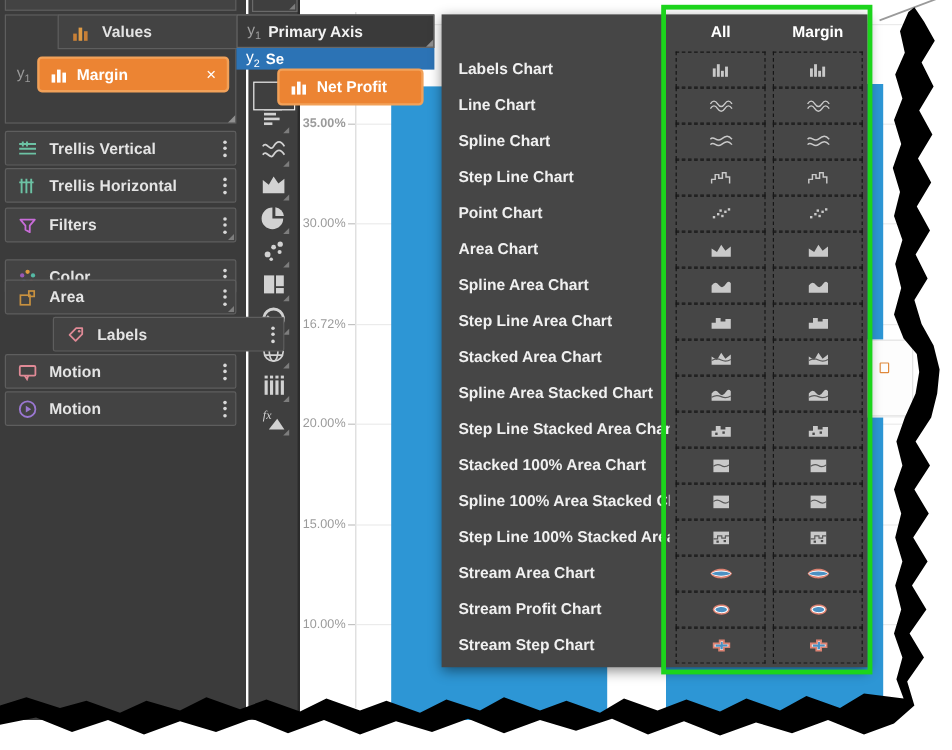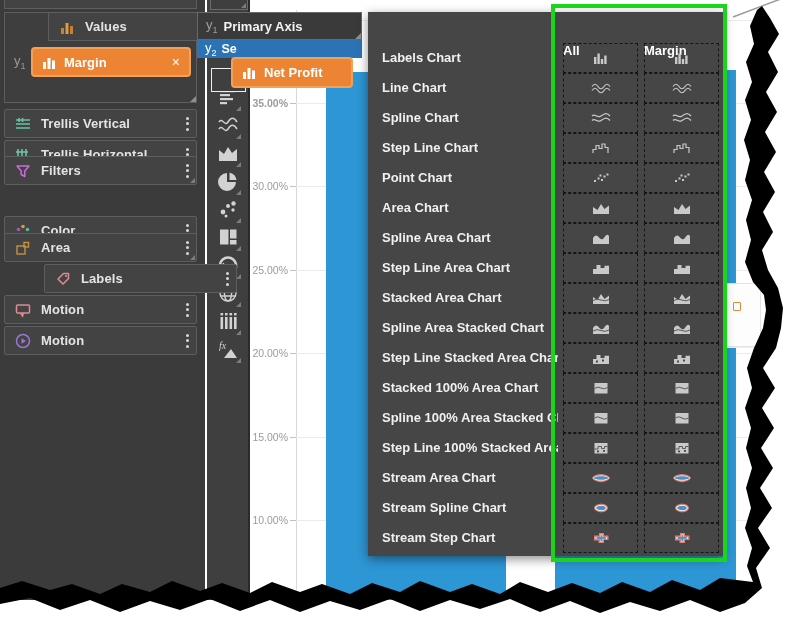--- a/index.html
+++ b/index.html
@@ -58,22 +58,22 @@
   .secondary-row{left:197px;top:40px;width:165px;height:18px;background:#2C73B5;display:flex;align-items:center;z-index:6;}
   .secondary-row .axis-prefix{margin-left:8px;color:#ffffff;}
   .secondary-label{margin-left:5px;font-size:12.5px;color:#FFF;font-weight:700;}
   .pill-netprofit{left:231px;top:57px;width:122px;height:31px;z-index:7;}
 
   
   .menu-panel{left:368px;top:12px;width:355px;height:544px;background:#464646;z-index:8;
               box-shadow:0 3px 10px rgba(0,0,0,.45);}
   .menu-row-label{position:absolute;left:14px;width:176px;height:30px;line-height:30px;font-size:13px;
                   color:#F0F0F0;font-weight:600;white-space:nowrap;overflow:hidden;cursor:pointer;}
-  .grid-head{position:absolute;top:3px;height:24px;line-height:24px;text-align:left;color:#FFF;
-             font-size:13px;font-weight:700;width:75px;margin-top:24px;}
+  .grid-head{position:absolute;top:3px;height:24px;line-height:24px;text-align:center;color:#FFF;
+             font-size:13px;font-weight:700;width:75px;}
   .cell{position:absolute;width:73px;height:28px;border:1px dashed #161616;display:flex;
         align-items:center;justify-content:center;cursor:pointer;}
 
   
   .green-rect{left:551px;top:4px;width:168px;height:550px;border:4px solid #1CD41C;z-index:9;}
 
   
   .torn{left:0;top:0;width:793px;height:625px;z-index:12;pointer-events:none;}
   .hidden-defs{position:absolute;width:0;height:0;overflow:hidden;}
 </style>
@@ -301,21 +301,21 @@
     <div class="vaxis"></div>
     <div id="yticks">
         <div class="gridline" style="top: 103px;"></div>
         <div class="ytick" style="top: 103px;"></div>
         <div class="ylab" style="top: 103px; font-weight: bold;">35.00%</div>
         <div class="gridline" style="top: 186px;"></div>
         <div class="ytick" style="top: 186px;"></div>
         <div class="ylab" style="top: 186px;">30.00%</div>
         <div class="gridline" style="top: 270px;"></div>
         <div class="ytick" style="top: 270px;"></div>
-        <div class="ylab" style="top: 270px;">25.00%</div>
+        <div class="ylab" style="top: 270px;">16.72%</div>
         <div class="gridline" style="top: 353px;"></div>
         <div class="ytick" style="top: 353px;"></div>
         <div class="ylab" style="top: 353px;">20.00%</div>
         <div class="gridline" style="top: 437px;"></div>
         <div class="ytick" style="top: 437px;"></div>
         <div class="ylab" style="top: 437px;">15.00%</div>
         <div class="gridline" style="top: 520px;"></div>
         <div class="ytick" style="top: 520px;"></div>
         <div class="ylab" style="top: 520px;">10.00%</div>
         <div class="gridline" style="top: 20px;"></div>
@@ -435,21 +435,21 @@
             <use href="#sb-trellis-h"></use>
           </svg>
       <span class="sb-label">Trellis Horizontal</span>
       <span class="kebab">
             <i></i>
             <i></i>
             <i></i>
           </span>
     </div>
 
-    <div class="sb-box corner-sm" style="height: 27px; top: 156px;">
+    <div class="sb-box corner-sm" style="height: 27px; top: 173px;">
       <svg class="sb-ic">
             <use href="#sb-filter"></use>
           </svg>
       <span class="sb-label">Filters</span>
       <span class="kebab">
             <i></i>
             <i></i>
             <i></i>
           </span>
     </div>
@@ -739,21 +739,21 @@
             </svg>
           </div>
       <div class="cell" style="left: 276px; top: 451px;">
             <svg width="20" height="14">
               <use href="#ic-streamarea"></use>
             </svg>
           </div>
     </div>
 
     <div>
-      <div class="menu-row-label" style="top: 481px;">Stream Spline Chart</div>
+      <div class="menu-row-label" style="top: 481px;">Stream Profit Chart</div>
       <div class="cell" style="left: 195px; top: 481px;">
             <svg width="20" height="14">
               <use href="#ic-streamspline"></use>
             </svg>
           </div>
       <div class="cell" style="left: 276px; top: 481px;">
             <svg width="20" height="14">
               <use href="#ic-streamspline"></use>
             </svg>
           </div>

